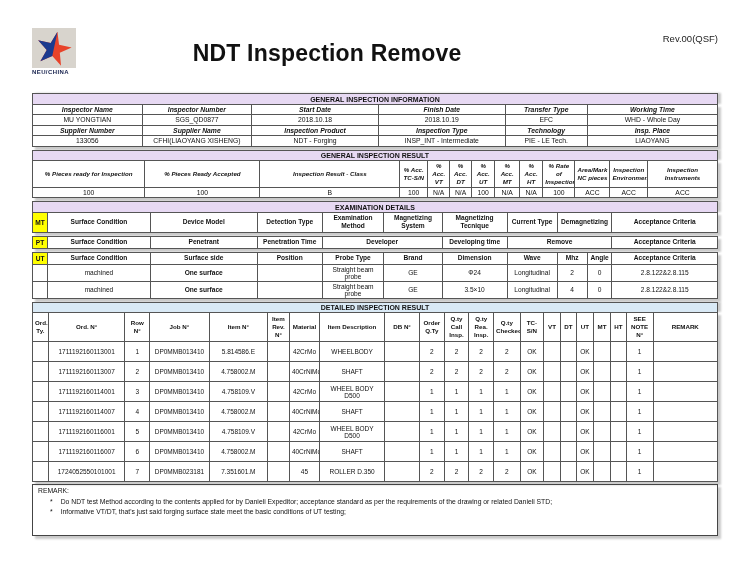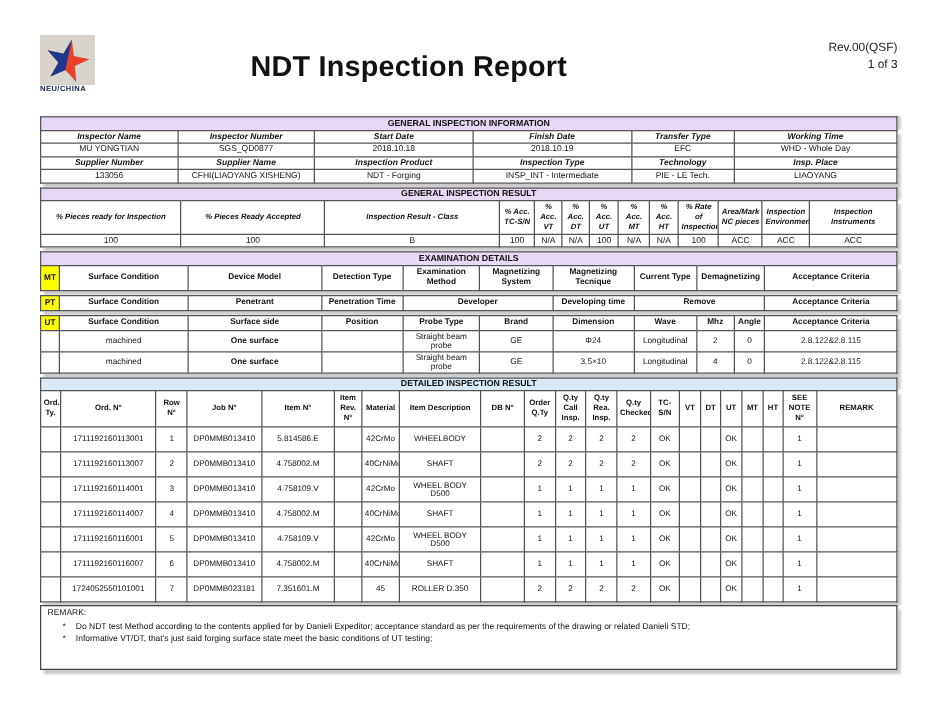--- a/index.html
+++ b/index.html
@@ -78,24 +78,23 @@
               </clipPath>
             </defs>
           <g transform="rotate(12 50 50)">
             <polygon points="50,4 61.8,38.2 97.6,38.2 68.6,59.8 79.4,94 50,72.8 20.6,94 31.4,59.8 2.4,38.2 38.2,38.2" fill="#e8432a"></polygon>
             <polygon points="50,4 61.8,38.2 97.6,38.2 68.6,59.8 79.4,94 50,72.8 20.6,94 31.4,59.8 2.4,38.2 38.2,38.2" fill="#1b3a8f" clip-path="url(#leftHalf)"></polygon>
           </g>
         </svg>
       </div>
       <div class="logo-caption">NEU/CHINA</div>
     </div>
-    <div class="doc-title">NDT Inspection Report</div>
+    <div class="doc-title">NDT Inspection Remove</div>
     <div class="doc-ref">
       <div>Rev.00(QSF)</div>
-      <div>1 of 3</div>
     </div>
   </div>
 
   <div class="section">
     <div class="section-bar bar-purple">GENERAL INSPECTION INFORMATION</div>
     <table class="info-table">
       <colgroup>
         <col style="width:16%">
           <col style="width:16%">
           <col style="width:18.5%">

